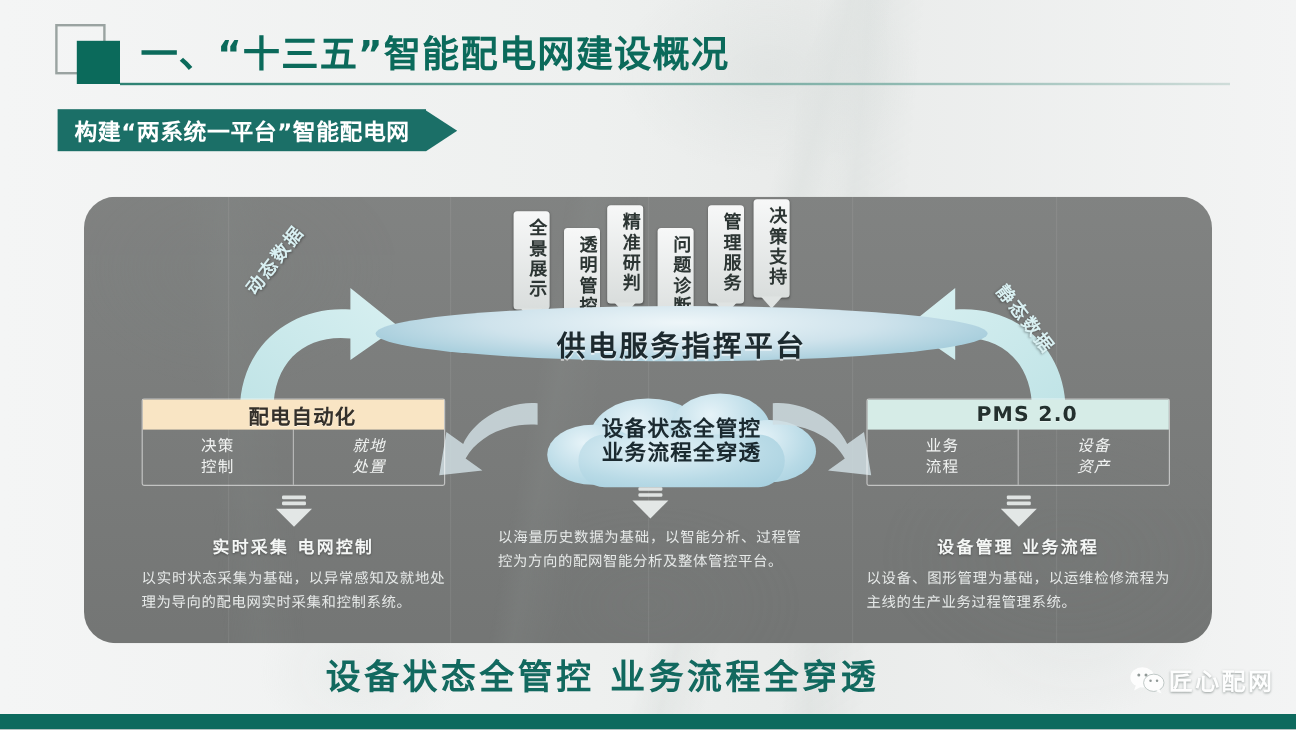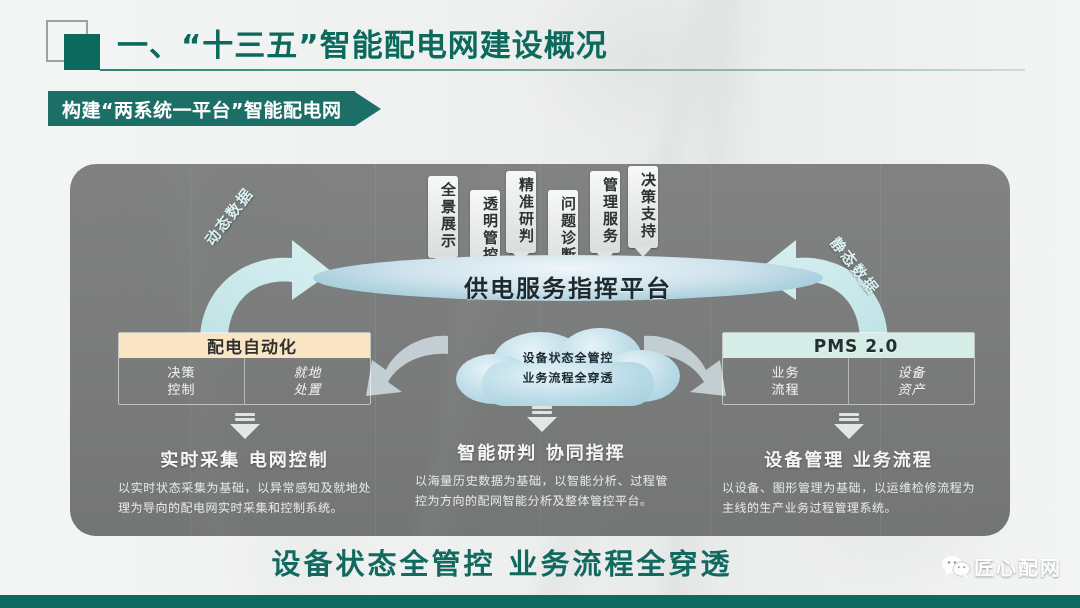--- a/index.html
+++ b/index.html
@@ -78,21 +78,21 @@
   .disc-label{position:absolute;left:0;top:14px;width:510px;text-align:center;
     font-size:24px;font-weight:bold;color:#1d2a2f;letter-spacing:2px;
     text-shadow:0 1px 0 rgba(255,255,255,.6);
     font-family:"DejaVu Sans","Liberation Sans",sans-serif;}
 
   
   .cloud{position:absolute;left:452px;top:328px;width:232px;height:86px;}
   .cloud-b{position:absolute;border-radius:50%;
     background:radial-gradient(ellipse at 40% 30%, #e6f3f8, #b8dae6 60%, #a2cddd 100%);}
   .cloud-text{position:absolute;left:0;top:20px;width:232px;text-align:center;
-    font-size:12px;font-weight:bold;color:#1b2a30;line-height:20px;letter-spacing:1px;
+    font-size:18px;font-weight:bold;color:#1b2a30;line-height:20px;letter-spacing:1px;
     font-family:"DejaVu Sans","Liberation Sans",sans-serif;}
 
   
   .curve{position:absolute;pointer-events:none;}
   .curve-label{position:absolute;font-size:15px;font-weight:bold;color:#d9f0f2;letter-spacing:2px;
     white-space:nowrap;font-family:"DejaVu Sans","Liberation Sans",sans-serif;
     text-shadow:0 1px 2px rgba(0,0,0,.4);}
 
   
   .col{position:absolute;width:253px;}
@@ -112,21 +112,21 @@
     font-family:"DejaVu Sans","Liberation Sans",sans-serif;}
   .cell + .cell{border-left:1px solid rgba(255,255,255,.45);font-style:italic;}
 
   .down-arrow{width:30px;height:26px;margin:8px auto 6px auto;position:relative;}
   .down-arrow .bar{position:absolute;left:5px;width:20px;height:3px;background:#dfe3e2;border-radius:1px;}
   .down-arrow .bar.b1{top:0;}
   .down-arrow .bar.b2{top:5px;}
   .down-arrow .tri{position:absolute;left:0;top:11px;width:0;height:0;
     border-left:15px solid transparent;border-right:15px solid transparent;border-top:15px solid #e3e7e6;}
 
-  .headline{text-align:center;font-size:18px;font-weight:bold;color:#f4f6f5;letter-spacing:2px;
+  .headline{text-align:center;font-size:14px;font-weight:bold;color:#f4f6f5;letter-spacing:2px;
     text-shadow:0 1px 2px rgba(0,0,0,.35);margin-bottom:7px;
     font-family:"DejaVu Sans","Liberation Sans",sans-serif;}
   .desc{font-size:12px;line-height:20px;color:#e6e9e8;letter-spacing:.5px;text-align:justify;
     font-family:"DejaVu Sans","Liberation Sans",sans-serif;}
 
   
   .slogan{position:absolute;left:0;top:540px;width:1004px;text-align:center;
     font-size:29px;font-weight:bold;color:#12695f;letter-spacing:3px;
     font-family:"DejaVu Sans","Liberation Sans",sans-serif;}
   .footer-bar{position:absolute;left:0;bottom:0;width:1080px;height:13px;background:#0d6a5e;}
@@ -258,21 +258,20 @@
     <div class="headline">实时采集  电网控制</div>
     <div class="desc">以实时状态采集为基础，以异常感知及就地处理为导向的配电网实时采集和控制系统。</div>
   </div>
 
   <div class="col mid" style="top:398px;">
     <div class="down-arrow">
       <div class="bar b1"></div>
         <div class="bar b2"></div>
         <div class="tri"></div>
     </div>
-    <div class="headline">智能研判  协同指挥</div>
     <div class="desc">以海量历史数据为基础，以智能分析、过程管控为方向的配网智能分析及整体管控平台。</div>
   </div>
 
   <div class="col right">
     <div class="card">
       <div class="card-head mint">PMS 2.0</div>
       <div class="card-body">
         <div class="cell">
           <div>业务</div>
           <div>流程</div>

